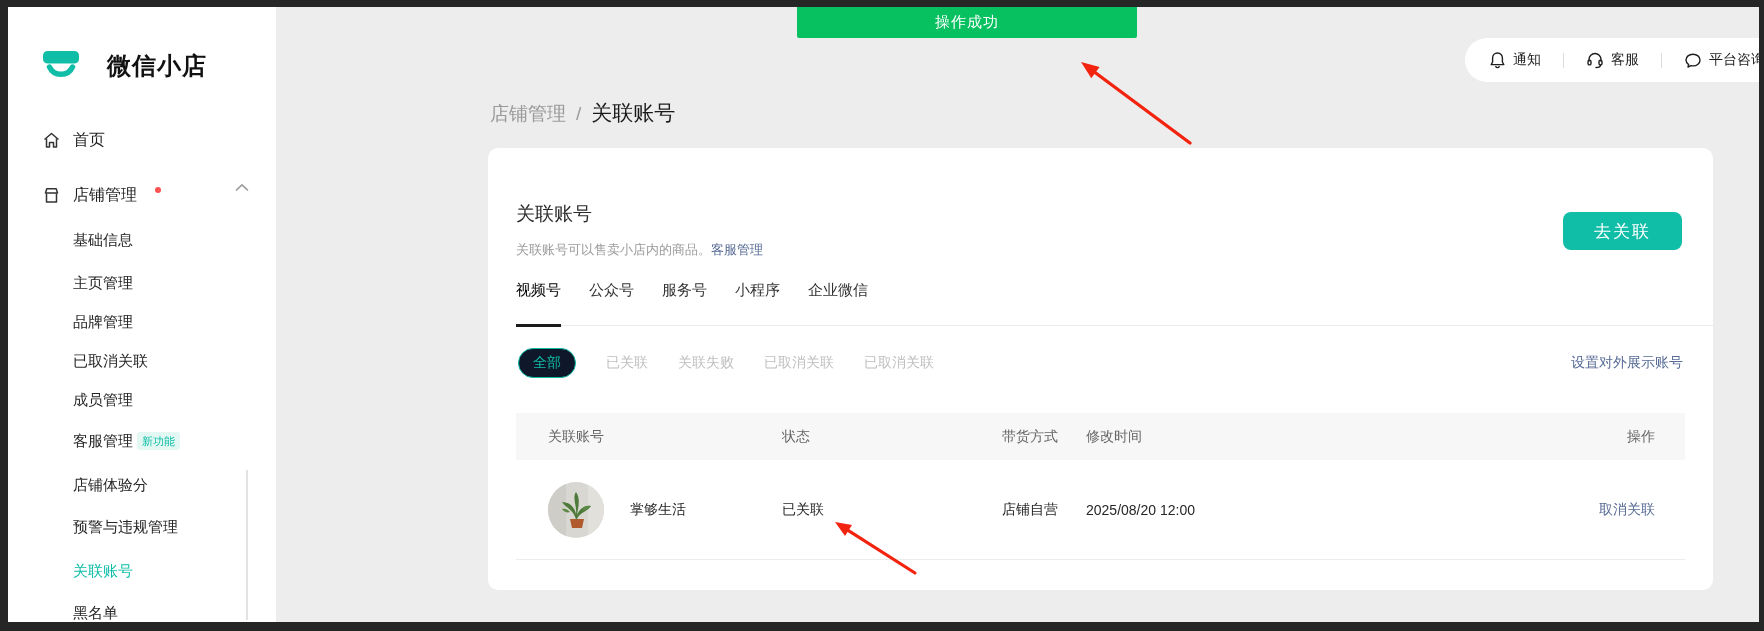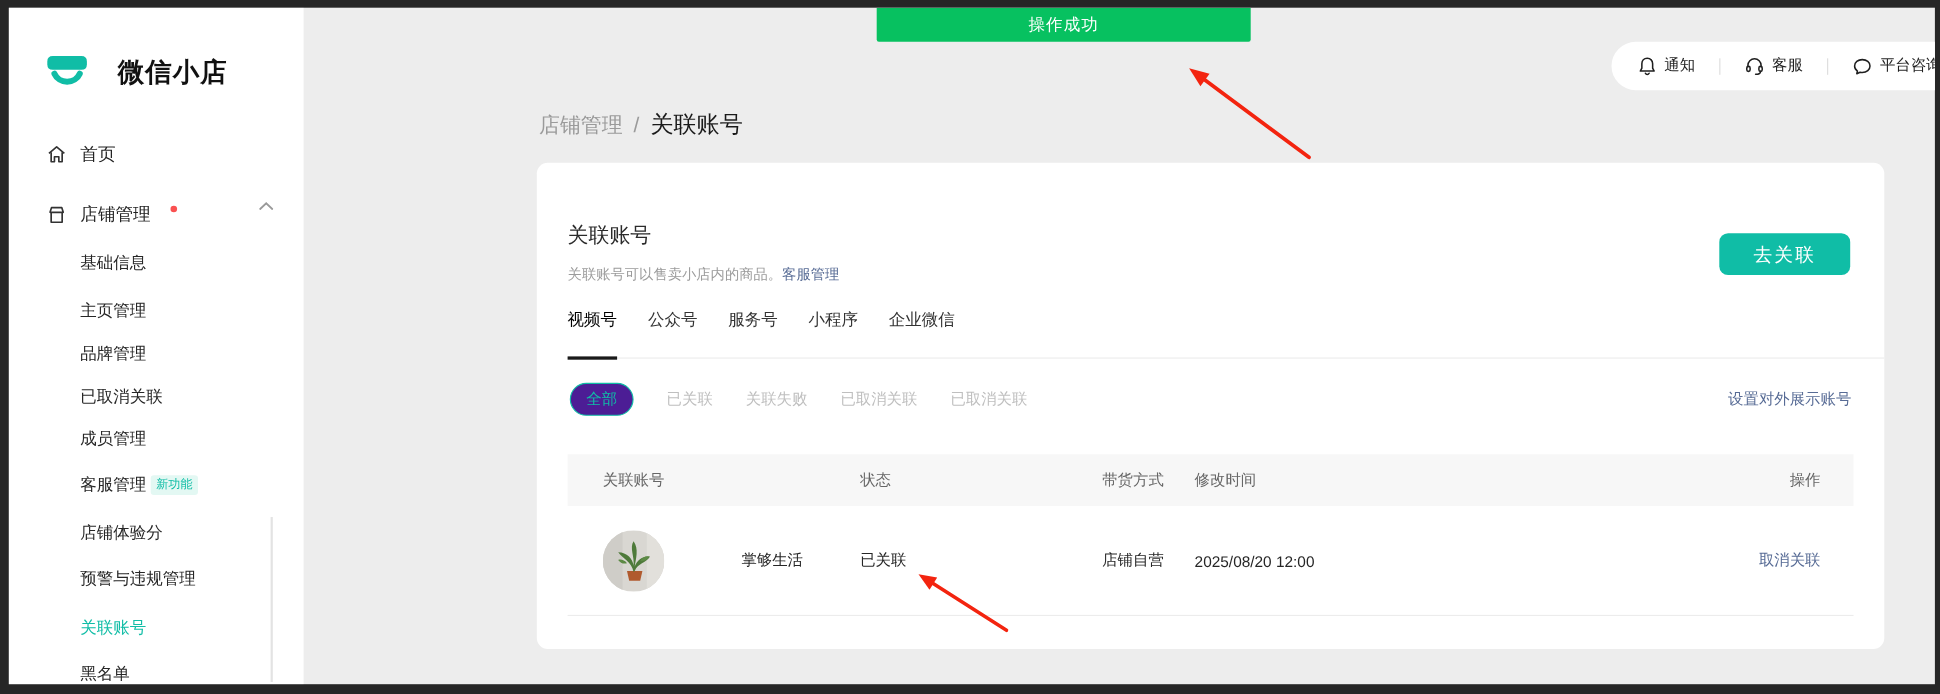--- a/index.html
+++ b/index.html
@@ -67,34 +67,34 @@
     display:flex; align-items:center; justify-content:center;
     font-family:inherit;
   }
   .tabs { position:absolute; left:28px; right:0; top:133px; display:flex; gap:28px; border-bottom:1px solid #ebebeb; }
   .tab { position:relative; font-size:15px; color:#333; padding-bottom:25px; cursor:pointer; }
   .tab.active { color:#000; font-weight:500; }
   .tab.active::after { content:""; position:absolute; left:0; right:0; bottom:-2px; height:3px; background:#1a1a1a; }
   .filter-row { position:absolute; left:30px; top:200px; height:30px; display:flex; align-items:center; gap:30px; }
   .filter-pill {
     height:30px; padding:0 14px; border:1px solid #10bda6; color:#10bda6;
-    border-radius:16px; font-size:14px; display:flex; align-items:center; cursor:pointer; background:#4c1d95;
+    border-radius:16px; font-size:14px; display:flex; align-items:center; cursor:pointer; background:#0f172a;
   }
   .filter-item { font-size:14px; color:#bfbfbf; cursor:pointer; }
   .display-link { position:absolute; right:30px; top:206px; font-size:14px; color:#576b95; cursor:pointer; }
   .table { position:absolute; left:28px; top:265px; width:1169px; }
   .thead { position:relative; height:47px; background:#f7f7f7; }
   .th { position:absolute; top:0; height:47px; display:flex; align-items:center; font-size:14px; color:#666; }
   .trow { position:relative; height:100px; border-bottom:1px solid #ececec; }
   .td { position:absolute; top:0; height:100px; display:flex; align-items:center; font-size:14px; color:#262626; }
   .c1 { left:32px; } .c2 { left:266px; } .c3 { left:446px;margin-left:40px; } .c4 { left:570px; }
   .c5 { right:30px; justify-content:flex-end; }
   .td.c5 { color:#576b95; cursor:pointer; }
   .avatar { position:absolute; left:32px; top:22px; width:56px; height:56px; border-radius:50%; overflow:hidden; }
-  .row-name { left:114px;margin-left:44px; }
+  .row-name { left:114px; }
   
   .arrows { position:absolute; left:0; top:0; width:1751px; height:615px; z-index:40; pointer-events:none; }
   svg.icon { display:block; }
 </style>
 </head>
 <body>
 
 <div class="screen">
 
   <div class="sidebar">

